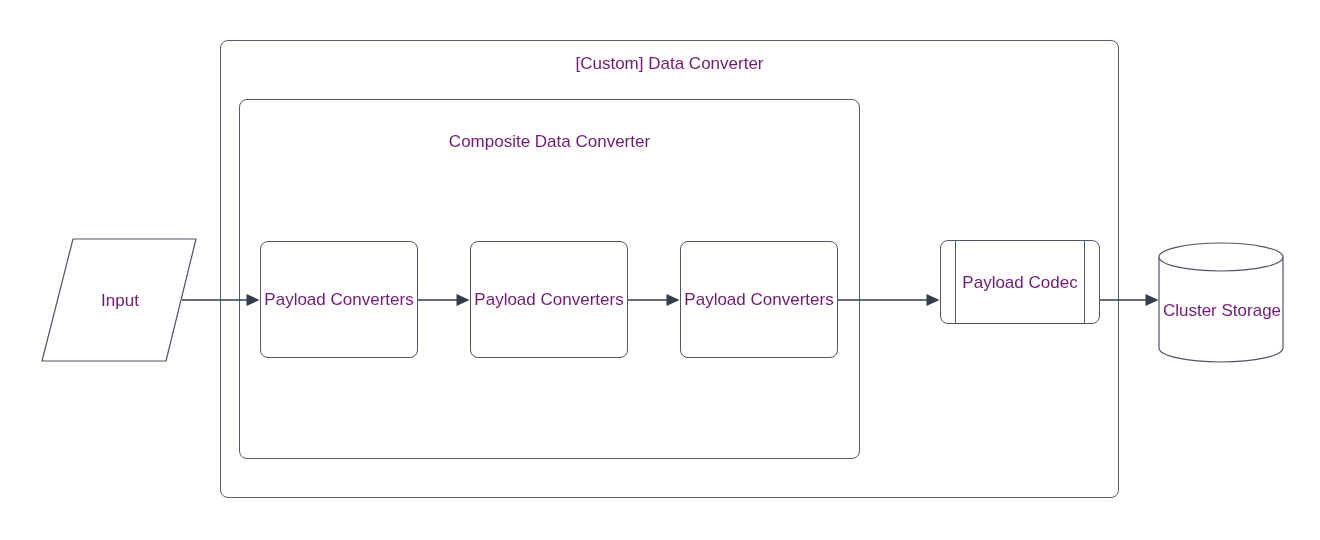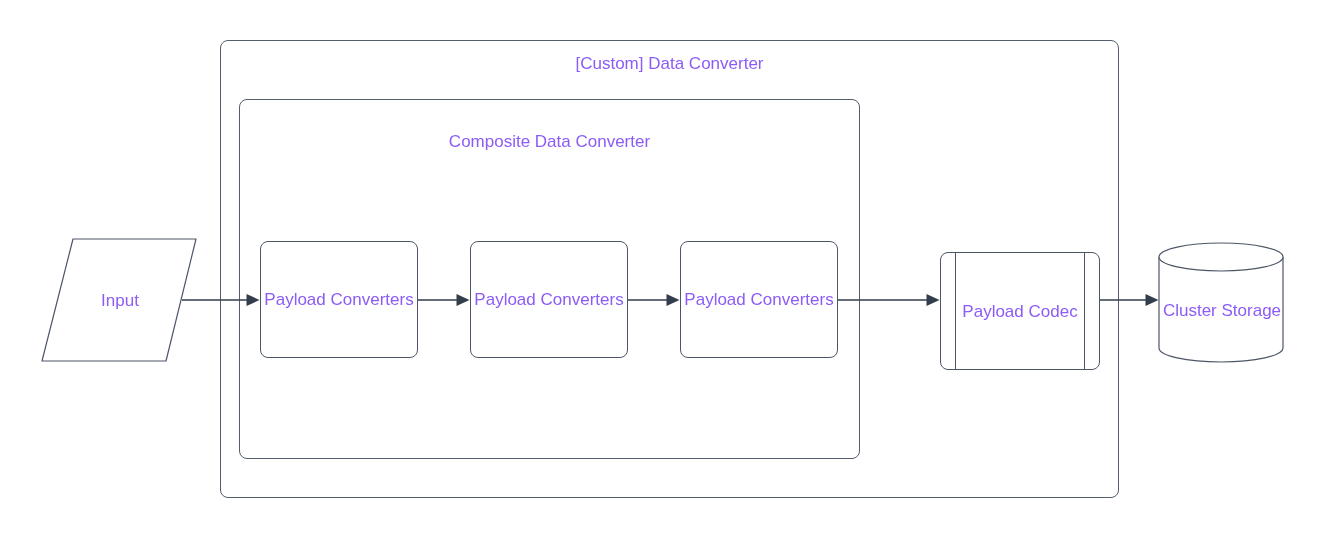--- a/index.html
+++ b/index.html
@@ -6,21 +6,21 @@
     margin: 0;
     padding: 0;
     background: #ffffff;
   }
   .canvas {
     position: relative;
     width: 1320px;
     height: 540px;
     background: #ffffff;
     font-family: "Liberation Sans", sans-serif;
-    color: #8b5cf6;
+    color: #701a75;
     overflow: hidden;
   }
   .container-box {
     position: absolute;
     border: 1px solid #545d6b;
     border-radius: 8px;
     background: #ffffff;
     box-sizing: border-box;
   }
   .outer-box {
@@ -53,21 +53,21 @@
     align-items: center;
     justify-content: center;
     text-align: center;
     font-size: 17px;
     line-height: 25px;
   }
   .payload-box { width: 158px; height: 117px; top: 241px; }
   #pc1 { left: 260px; }
   #pc2 { left: 470px; }
   #pc3 { left: 680px; }
-  .codec-box { left: 940px; top: 252px; width: 160px; height: 118px; }
+  .codec-box { left: 940px; top: 240px; width: 160px; height: 84px; }
   .codec-line {
     position: absolute;
     top: 0;
     bottom: 0;
     width: 1px;
     background: #4d5666;
   }
   .codec-line.left  { left: 14px; }
   .codec-line.right { right: 14px; }
   .codec-label { padding: 0 18px; }

